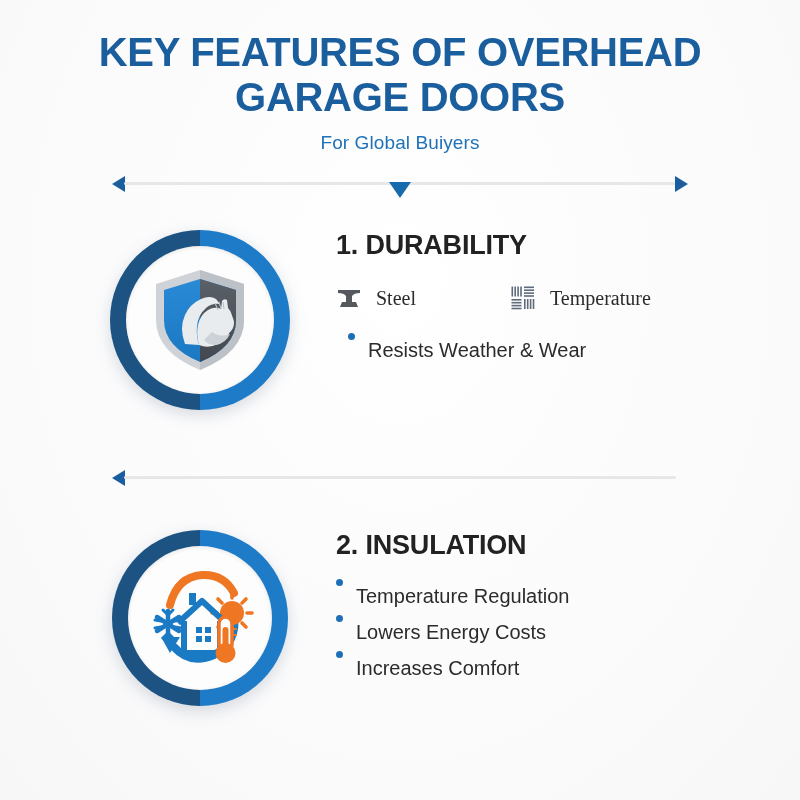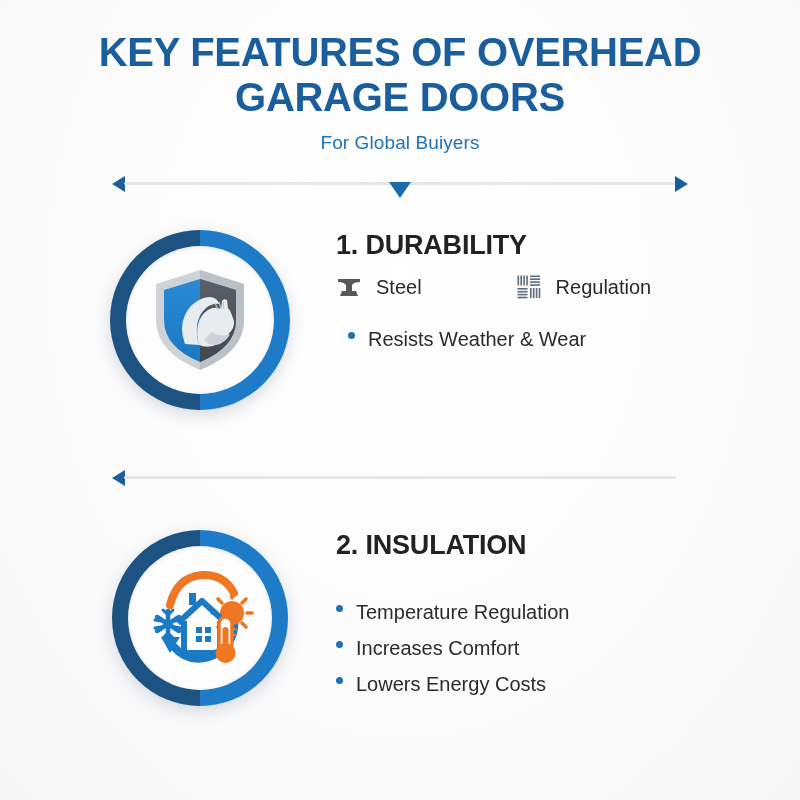--- a/index.html
+++ b/index.html
@@ -153,21 +153,22 @@
     font-size: 27px;
     font-weight: bold;
     letter-spacing: -0.2px;
     text-transform: uppercase;
   }
 
   
   .materials {
     display: flex;
     align-items: center;
-    margin-top: 13px;
+    margin-top: 24px;
+    font-family: Liberation Serif, serif;
   }
   .material {
     display: flex;
     align-items: center;
   }
   .material + .material { margin-left: 94px; }
   .material .m-icon {
     display: inline-flex;
     align-items: center;
     justify-content: center;
@@ -175,24 +176,24 @@
     height: 26px;
     margin-right: 14px;
   }
   .material .m-label {
     color: #2b2b2b;
     font-size: 20px;
   }
 
   
   .bullets { margin-top: 26px; }
-  #feature-2 .bullets { margin-top: 38px; }
+  #feature-2 .bullets { margin-top: 22px; }
   .bullet {
     display: flex;
-    align-items: center;
+    align-items: flex-start;
     margin-bottom: 9px;
   }
   .bullet .dot {
     width: 7px;
     height: 7px;
     border-radius: 50%;
     background: #1e6fb5;
     margin-right: 13px;
     flex: 0 0 auto;
     position: relative;
@@ -302,21 +303,21 @@
                 <rect x="0.5" y="18.8" width="10" height="1.6"></rect>
                 <rect x="0.5" y="21.7" width="10" height="1.6"></rect>
 
                 <rect x="13" y="13" width="1.6" height="10"></rect>
                 <rect x="15.9" y="13" width="1.6" height="10"></rect>
                 <rect x="18.8" y="13" width="1.6" height="10"></rect>
                 <rect x="21.7" y="13" width="1.6" height="10"></rect>
               </g>
             </svg>
           </span>
-          <span class="m-label">Regulation</span>
+          <span class="m-label">Temperature</span>
         </div>
 
       </div>
 
       <div class="bullets">
         <div class="bullet">
           <span class="dot"></span>
           <span class="btext">Resists Weather &amp; Wear</span>
         </div>
       </div>
@@ -398,23 +399,23 @@
     <div class="feature-text">
       <div class="feature-heading">2. INSULATION</div>
 
       <div class="bullets">
         <div class="bullet">
           <span class="dot"></span>
           <span class="btext">Temperature Regulation</span>
         </div>
         <div class="bullet">
           <span class="dot"></span>
-          <span class="btext">Increases Comfort</span>
+          <span class="btext">Lowers Energy Costs</span>
         </div>
         <div class="bullet">
           <span class="dot"></span>
-          <span class="btext">Lowers Energy Costs</span>
+          <span class="btext">Increases Comfort</span>
         </div>
       </div>
     </div>
   </div>
 
 </div>
 
 </body></html>

